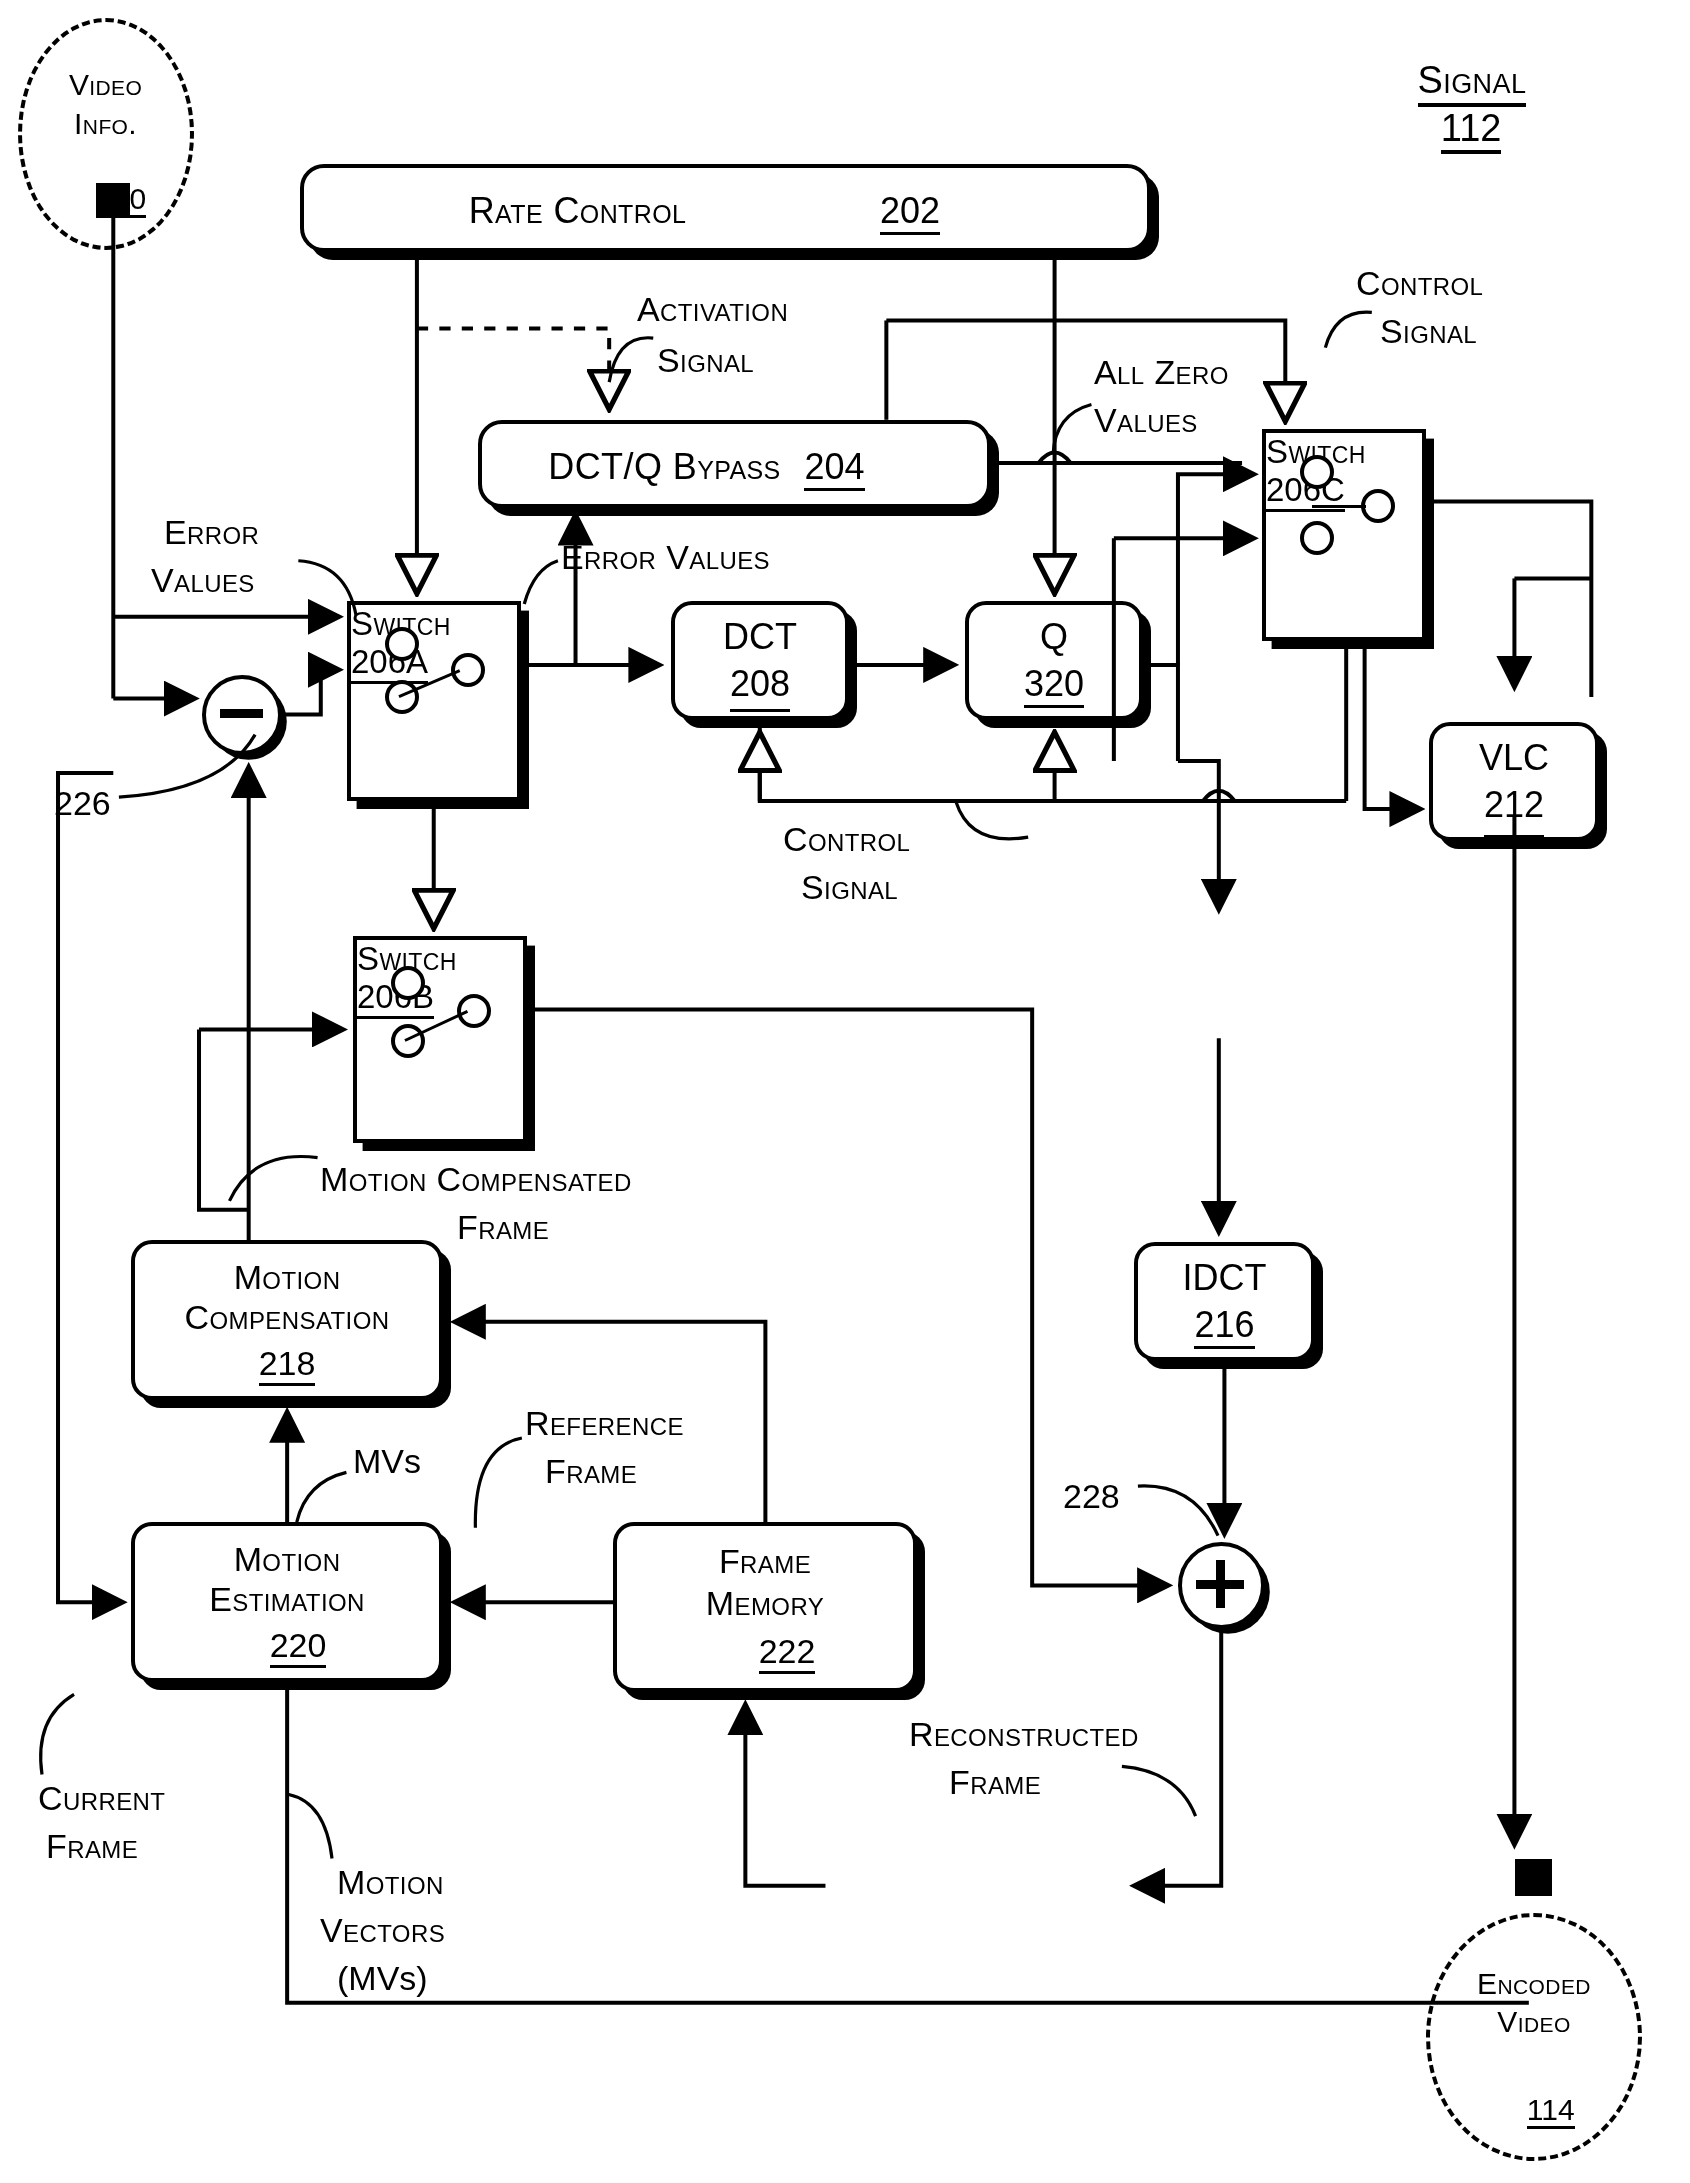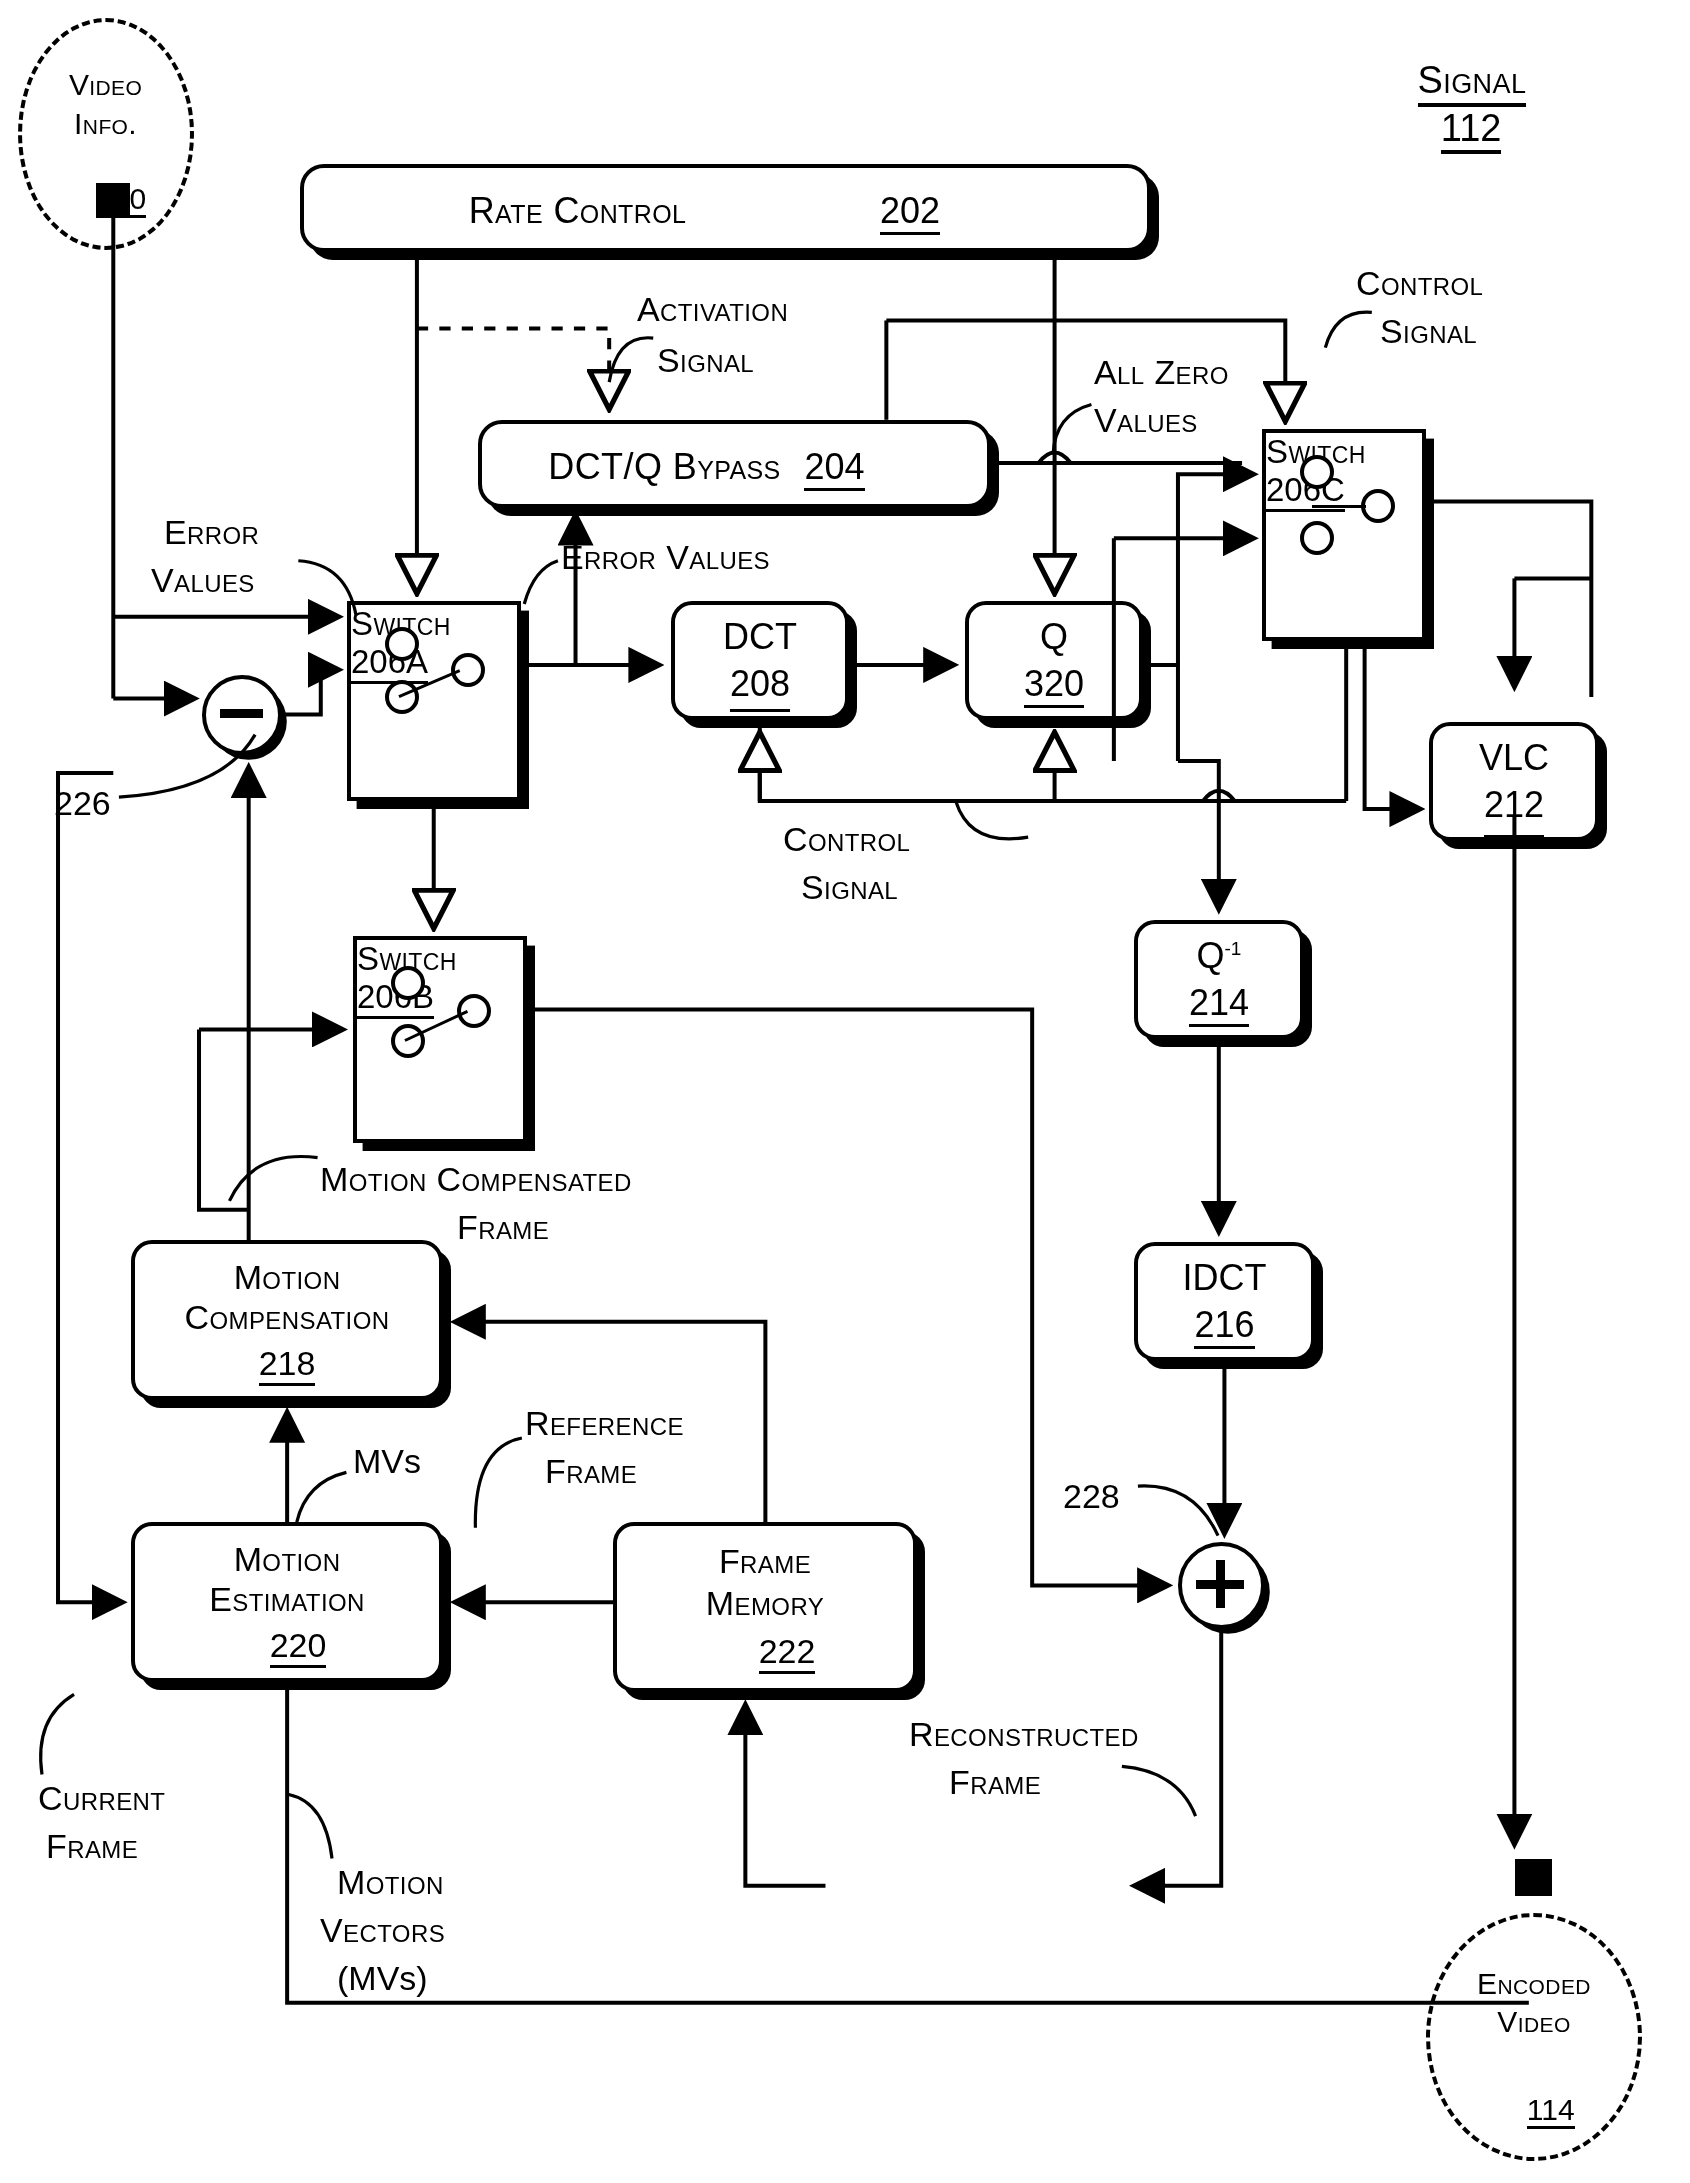--- a/index.html
+++ b/index.html
@@ -92,28 +92,20 @@
     </div>
   </div>
 
   <div class="box" style="left:1429px;top:697px;width:170px;height:119px;margin-top:25px;">
     <div class="btxt" style="top:11.2px;font-size:36px;">VLC</div>
     <div class="btxt" style="top:58px;font-size:36px;">
       <span style="border-bottom:3.2px solid #000;padding-bottom:10px;">212</span>
     </div>
   </div>
 
-  <div class="box" style="left:1134px;top:920px;width:170px;height:119px;">
-    <div class="btxt" style="top:11.2px;font-size:36px;">
-      <span>Q</span><sup style="font-size:19px;">-1</sup>
-    </div>
-    <div class="btxt" style="top:58px;font-size:36px;">
-      <span style="border-bottom:3.2px solid #000;padding-bottom:0.8px;">214</span>
-    </div>
-  </div>
 
   <div class="box" style="left:1134px;top:1242px;width:181px;height:119px;">
     <div class="btxt" style="top:11.2px;font-size:36px;">IDCT</div>
     <div class="btxt" style="top:58px;font-size:36px;">
       <span style="border-bottom:3.2px solid #000;padding-bottom:0.8px;">216</span>
     </div>
   </div>
 
   <div class="box" style="left:131px;top:1240px;width:312px;height:160px;">
     <div class="btxt sc" style="top:14.4px;font-size:34px;">Motion</div>

